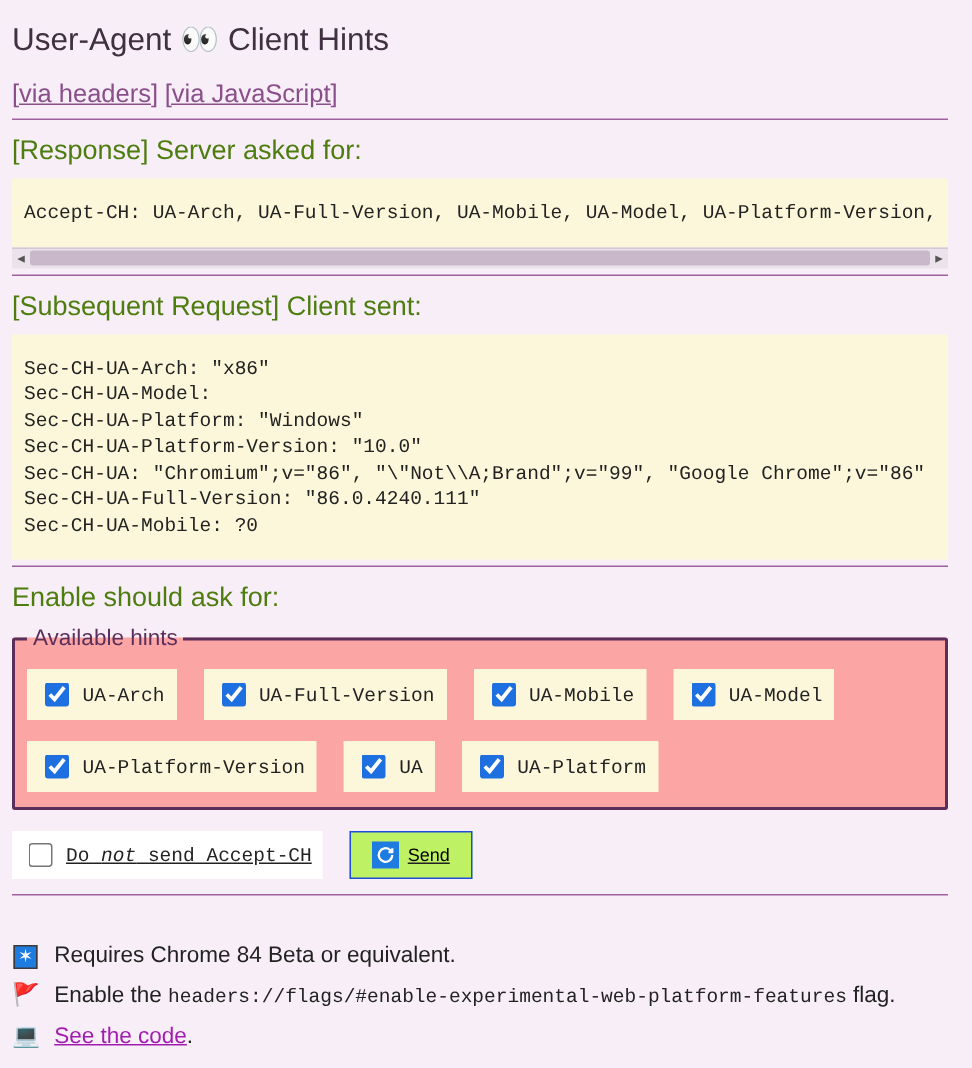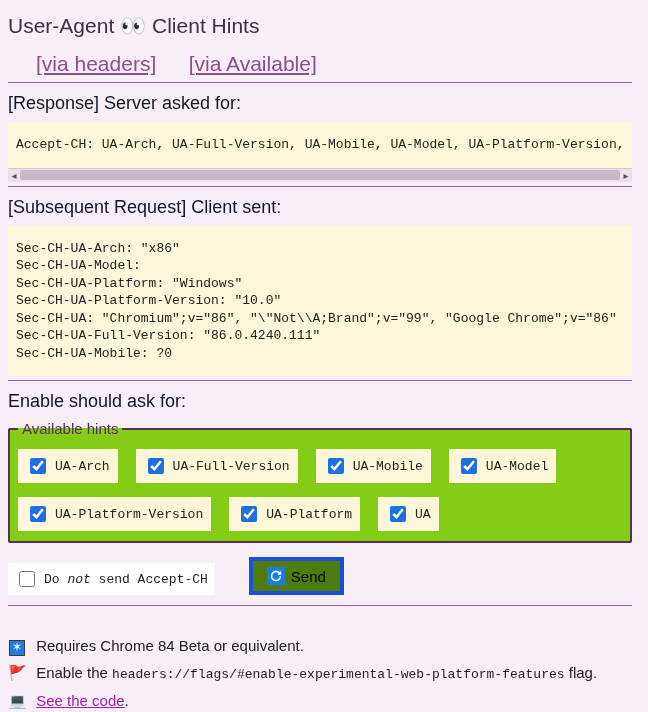--- a/index.html
+++ b/index.html
@@ -17,32 +17,31 @@
     h1 {
       font-size: 21px;
       font-weight: normal;
       margin: 6px 0 14px 0;
       color: #403040;
     }
     h2 {
       font-size: 18px;
       font-weight: normal;
       margin: 10px 0 8px 0;
-      color: #0f172a;
+      color: #4d7c0f;
     }
     hr.purple {
       border: none;
       border-top: 1px solid #a060a0;
       margin: 4px 0;
     }
     .nav-links a {
       color: #8a4f8a;
       text-decoration: underline;
-      font-size: 21px;
-      margin-left: 28px;
+      font-size: 17px;
     }
     .nav-links {
       margin-bottom: 6px;
     }
     pre.code-block {
       background: #fcf7da;
       padding: 14px 8px;
       margin: 0;
       font-family: "Courier New", Courier, monospace;
       font-size: 13px;
@@ -70,21 +69,21 @@
       flex: 1;
       height: 10px;
       background: #c9b8c9;
       border-radius: 2px;
     }
     fieldset {
       border: 2px solid #5a2f5a;
       border-radius: 2px;
       margin: 4px 0 8px 0;
       padding: 12px 8px 10px 8px;
-      background: #84cc16;
+      background: #fca5a5;
     }
     legend {
       color: #5a2f5a;
       font-size: 15px;
       padding: 0 4px;
     }
     .hint-list {
       display: flex;
       flex-wrap: wrap;
       gap: 14px 18px;
@@ -98,40 +97,41 @@
       align-items: center;
       gap: 6px;
     }
     .cb {
       width: 16px;
       height: 16px;
       accent-color: #1e6fe0;
     }
     .send-row {
       display: flex;
-      align-items: flex-end;
-      gap: 34px;
+      align-items: flex-start;
+      gap: 18px;
       margin: 14px 0 10px 0;
+      text-decoration: underline;
     }
     .no-send {
       background: #fff;
       border: 1px solid transparent;
       padding: 4px 6px;
       font-family: "Courier New", Courier, monospace;
       font-size: 13px;
       display: flex;
       align-items: center;
       gap: 6px;
     }
     .no-send em { font-style: italic; }
     .send-btn {
-      background: #4d7c0f;
-      border: 4px solid #1d4ed8;
+      background: #bef264;
+      border: 1px solid #1d4ed8;
       padding: 6px 14px;
-      font-size: 15px;
+      font-size: 12px;
       display: flex;
       align-items: center;
       gap: 6px;
       cursor: pointer;
     }
     .reload-icon {
       display: inline-flex;
       width: 18px;
       height: 18px;
       background: #1e7be0;
@@ -169,21 +169,21 @@
 </head>
 <body>
 
 <div class="page">
   <h1>
     <span>User-Agent </span><span>👀</span><span> Client Hints</span>
   </h1>
 
   <div class="nav-links">
     <a href="#">[via headers]</a>
-    <a href="#">[via Available]</a>
+    <a href="#">[via JavaScript]</a>
   </div>
   <hr class="purple">
 
   <h2>[Response] Server asked for:</h2>
   <pre class="code-block">Accept-CH: UA-Arch, UA-Full-Version, UA-Mobile, UA-Model, UA-Platform-Version, UA-</pre>
   <div class="scrollbar-mock">
     <div class="sb-arrow">◂</div>
     <div class="sb-track"></div>
     <div class="sb-arrow">▸</div>
   </div>
@@ -218,25 +218,25 @@
         <label class="hint-item">
           <input type="checkbox" class="cb" checked="" style="">
           <span>UA-Model</span>
         </label>
         <label class="hint-item">
           <input type="checkbox" class="cb" checked="" style="">
           <span>UA-Platform-Version</span>
         </label>
         <label class="hint-item">
           <input type="checkbox" class="cb" checked="" style="">
+          <span>UA</span>
+        </label>
+        <label class="hint-item">
+          <input type="checkbox" class="cb" checked="" style="">
           <span>UA-Platform</span>
-        </label>
-        <label class="hint-item">
-          <input type="checkbox" class="cb" checked="" style="">
-          <span>UA</span>
         </label>
       </div>
   </fieldset>
 
   <div class="send-row">
     <label class="no-send">
       <input type="checkbox" class="cb" style="">
       <span><span>Do </span><em>not</em><span> send Accept-CH</span></span>
     </label>
     <button class="send-btn">

